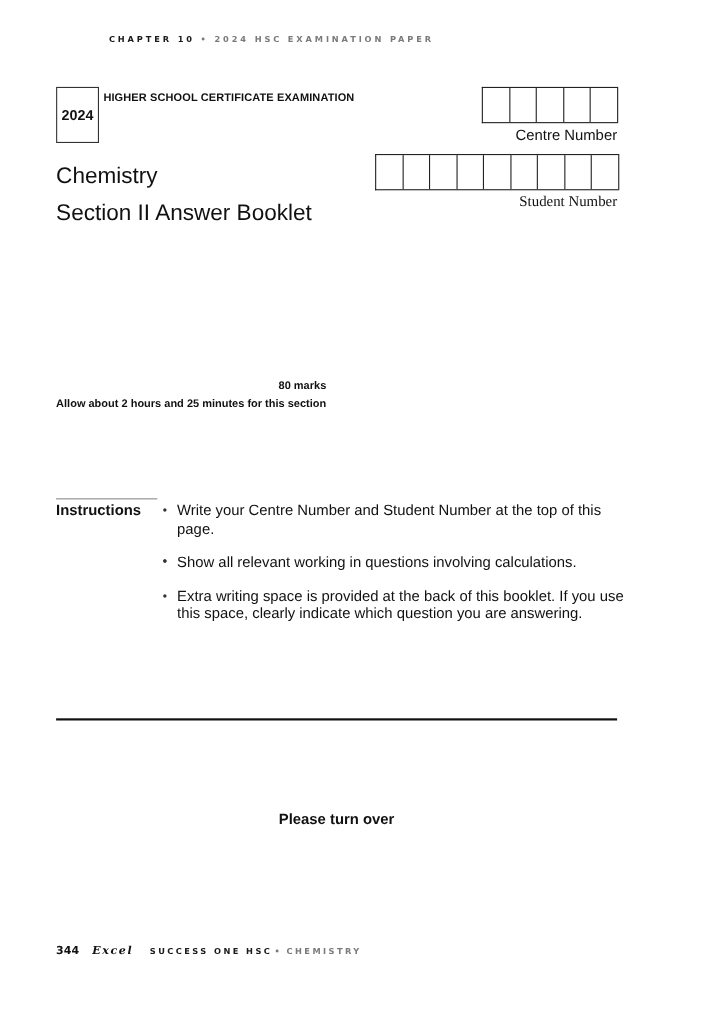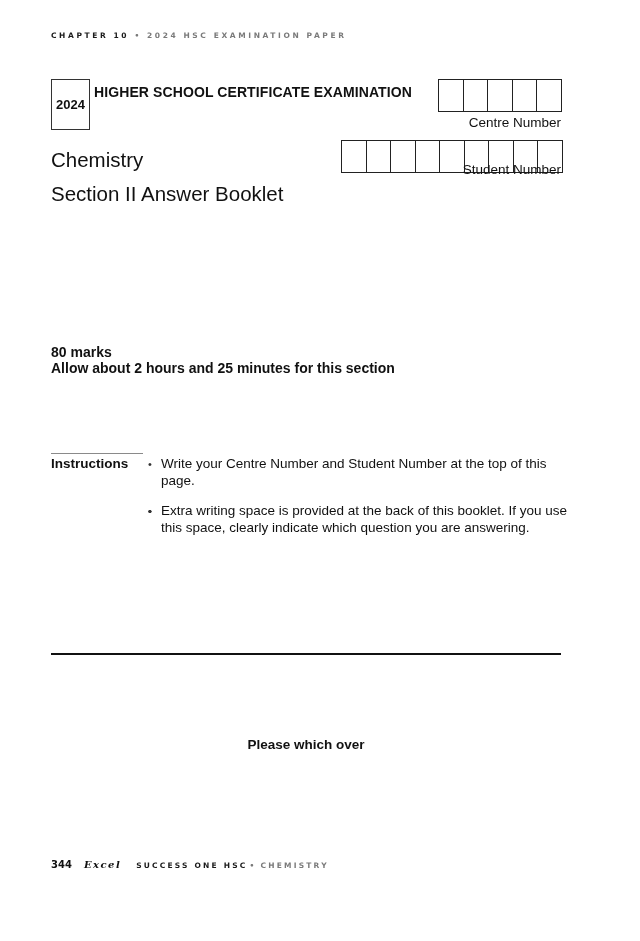--- a/index.html
+++ b/index.html
@@ -20,39 +20,39 @@
     
     .running-header {
       left: 51px;
       top: 31px;
       font-family: "DejaVu Sans", sans-serif;
       font-size: 7.5px;
       font-weight: bold;
       letter-spacing: 2.6px;
       white-space: nowrap;
     }
-    .rh-chapter { color: #1a1a1a; }
+    .rh-chapter { color: #1a1a1a; margin-left: 48px; }
     .rh-rest { color: #7a7a7a; }
 
     
     .year-box {
       left: 51px;
       top: 79px;
       height: 17px;
       border: 1px solid #333;
       padding: 16px 4px;
       font-size: 13px;
       font-weight: bold;
       line-height: 17px;
       color: #111;
     }
     .exam-line {
       left: 94px;
       top: 84px;
-      font-size: 14px;
+      font-size: 10px;
       font-weight: bold;
       letter-spacing: 0.1px;
       white-space: nowrap;
     }
 
     
     .box-row {
       display: flex;
       border: 1px solid #222;
       border-right: none;
@@ -63,43 +63,44 @@
       border-right: 1px solid #222;
     }
     .centre-boxes { left: 438px; top: 79px; }
     .student-boxes { left: 341px; top: 140px; }
     .box-label {
       font-size: 13.5px;
       text-align: left;
       white-space: nowrap;
     }
     .centre-label { right: 79px; top: 115px; }
-    .student-label { right: 79px; top: 162px; }
+    .student-label { right: 79px; top: 175px; font-family: Liberation Serif, serif; }
 
     
     .subject-title {
       left: 51px;
       top: 148px;
       font-size: 20.5px;
       white-space: nowrap;
     }
     .booklet-title {
       left: 51px;
       top: 182px;
       font-size: 20.5px;
       white-space: nowrap;
     }
 
     
     .marks-block {
       left: 51px;
       top: 344px;
-      font-size: 14px;
+      font-size: 10px;
       font-weight: bold;
       line-height: 16px;
+      text-align: right;
     }
     .marks-block div { white-space: nowrap; }
 
     
     .instr-rule {
       left: 51px;
       top: 453px;
       width: 92px;
       height: 1px;
       background: #8a8a8a;
@@ -226,30 +227,31 @@
 <ul class="abs instr-list">
   <li>
     <span class="bullet">•</span>
     <span>Write your Centre Number and Student Number at the top of this page.</span>
   </li>
   <li>
     <span class="bullet">•</span>
   </li>
   <li>
     <span class="bullet">•</span>
+    <span>Show all relevant working in questions involving calculations.</span>
   </li>
   <li>
     <span class="bullet">•</span>
     <span>Extra writing space is provided at the back of this booklet. If you use this space, clearly indicate which question you are answering.</span>
   </li>
 </ul>
 
 <div class="abs section-rule"></div>
 
-<div class="abs turn-over">Please which over</div>
+<div class="abs turn-over">Please turn over</div>
 
 <div class="abs footer">
   <span class="page-num">344</span>
   <span class="brand">Excel</span>
   <span class="series">SUCCESS ONE HSC</span>
   <span class="subject" style="margin:0 4px 0 2px;">•</span>
   <span class="subject">CHEMISTRY</span>
 </div>
 
 </body></html>

